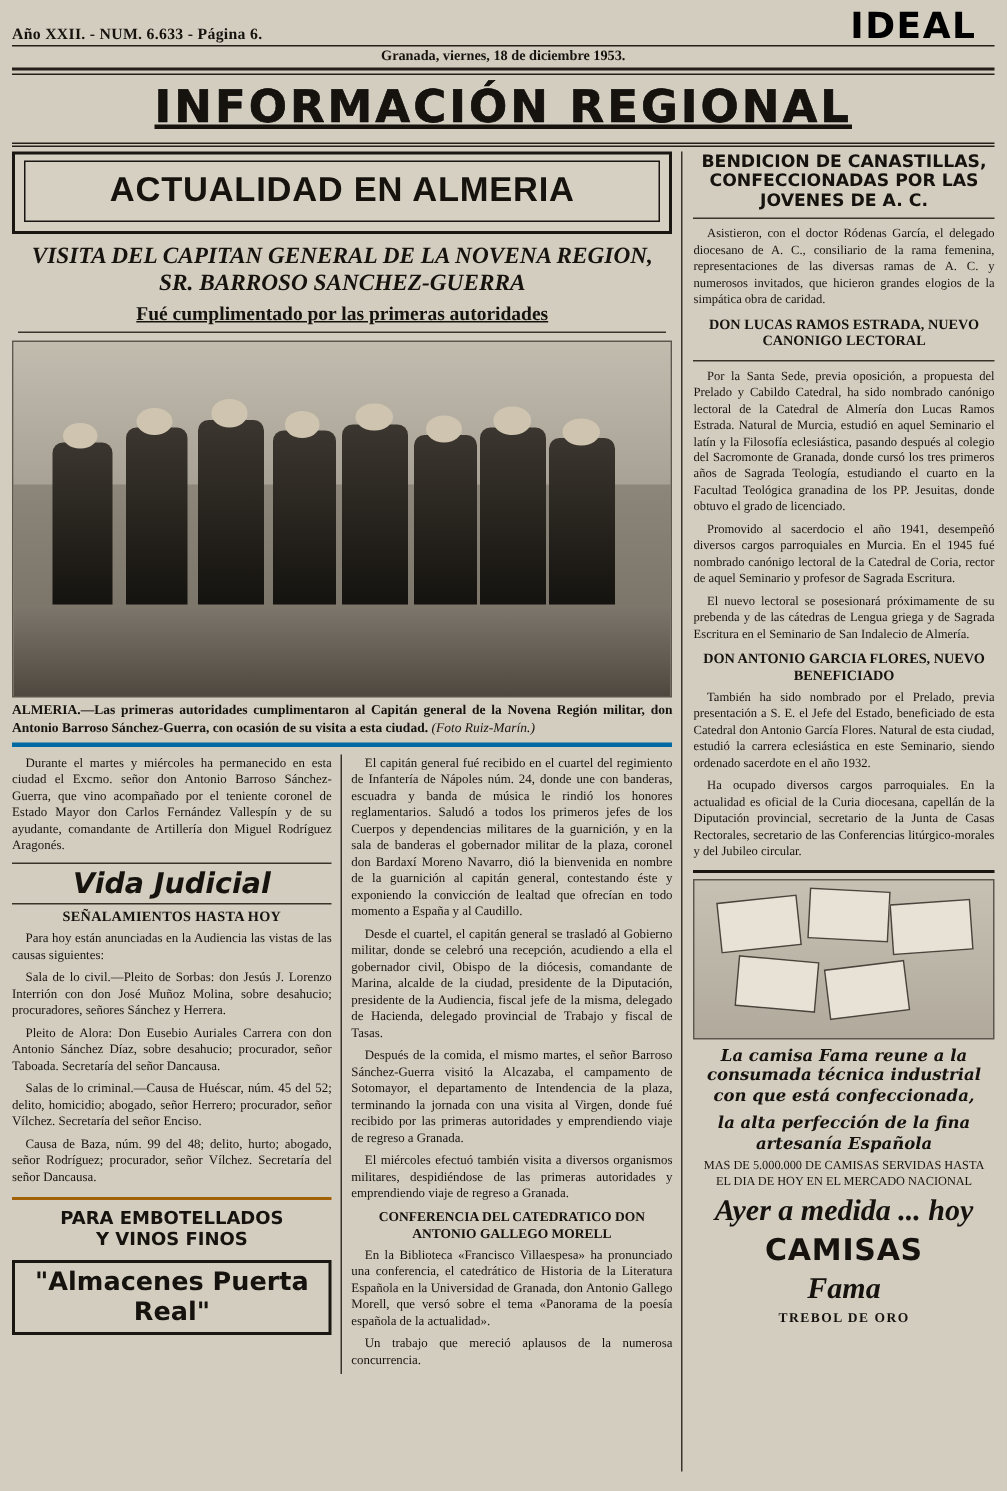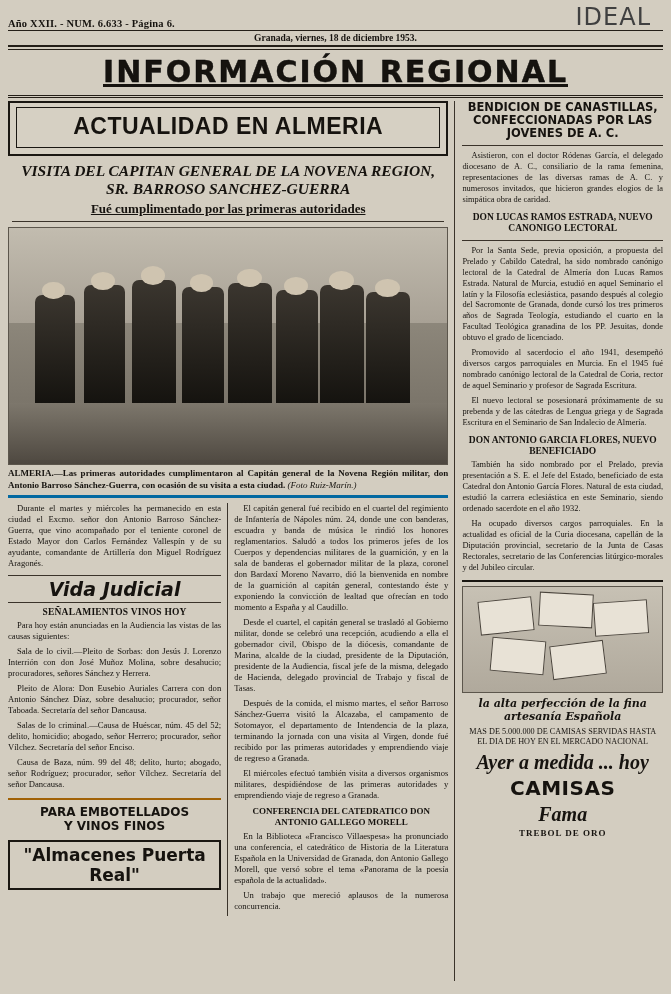--- a/index.html
+++ b/index.html
@@ -20,22 +20,22 @@
   
   .masthead{
     display:flex;align-items:flex-end;justify-content:space-between;
     border-bottom:1px solid #241f18;
     padding-bottom:1px;
     gap:38px;
   }
   .mh-left{font-size:10.5px;font-weight:bold;letter-spacing:.2px;white-space:nowrap;}
   .mh-right{
     font-family:"DejaVu Sans", sans-serif;
-    font-size:24px;font-weight:normal;letter-spacing:1px;
-    color:#404040;line-height:.95;padding-right:12px;
+    font-size:24px;font-weight:bold;letter-spacing:1px;
+    color:#000000;line-height:.95;padding-right:12px;
   }
   .dateline{
     text-align:center;font-size:9.5px;font-weight:bold;
     padding:2px 0 2px 0;
     border-bottom:2px solid #241f18;
   }
   
   .titlebar{
     border-top:1px solid #241f18;
     border-bottom:3px double #241f18;
@@ -245,21 +245,21 @@
       <div class="caption">
         <span>ALMERIA.—Las primeras autoridades cumplimentaron al Capitán general de la Novena Región militar, don Antonio Barroso Sánchez-Guerra, con ocasión de su visita a esta ciudad.</span>
         <span class="ital">(Foto Ruiz-Marín.)</span>
       </div>
 
       <div class="twocol">
         <div class="tc left">
           <p class="j">Durante el martes y miércoles ha permanecido en esta ciudad el Excmo. señor don Antonio Barroso Sánchez-Guerra, que vino acompañado por el teniente coronel de Estado Mayor don Carlos Fernández Vallespín y de su ayudante, comandante de Artillería don Miguel Rodríguez Aragonés.</p>
 
           <div class="secthead">Vida Judicial</div>
-          <div class="minihead">SEÑALAMIENTOS VINOS HOY</div>
+          <div class="minihead">SEÑALAMIENTOS HASTA HOY</div>
           <p class="j">Para hoy están anunciadas en la Audiencia las vistas de las causas siguientes:</p>
           <p class="j">Sala de lo civil.—Pleito de Sorbas: don Jesús J. Lorenzo Interrión con don José Muñoz Molina, sobre desahucio; procuradores, señores Sánchez y Herrera.</p>
           <p class="j">Pleito de Alora: Don Eusebio Auriales Carrera con don Antonio Sánchez Díaz, sobre desahucio; procurador, señor Taboada. Secretaría del señor Dancausa.</p>
           <p class="j">Salas de lo criminal.—Causa de Huéscar, núm. 45 del 52; delito, homicidio; abogado, señor Herrero; procurador, señor Vílchez. Secretaría del señor Enciso.</p>
           <p class="j">Causa de Baza, núm. 99 del 48; delito, hurto; abogado, señor Rodríguez; procurador, señor Vílchez. Secretaría del señor Dancausa.</p>
 
           <div class="lad">
             <div class="lad-t">PARA EMBOTELLADOS</div>
             <div class="lad-t">Y VINOS FINOS</div>
             <div class="lad-b">"Almacenes Puerta Real"</div>
@@ -297,20 +297,21 @@
       <p class="r">Ha ocupado diversos cargos parroquiales. En la actualidad es oficial de la Curia diocesana, capellán de la Diputación provincial, secretario de la Junta de Casas Rectorales, secretario de las Conferencias litúrgico-morales y del Jubileo circular.</p>
 
       <div class="ad">
         <div class="ad-art">
           <div class="shirt" style="left:8%;top:12%;width:26%;height:30%;transform:rotate(-6deg);"></div>
           <div class="shirt" style="left:38%;top:6%;width:26%;height:30%;transform:rotate(3deg);"></div>
           <div class="shirt" style="left:66%;top:14%;width:26%;height:30%;transform:rotate(-4deg);"></div>
           <div class="shirt" style="left:14%;top:50%;width:26%;height:30%;transform:rotate(5deg);"></div>
           <div class="shirt" style="left:44%;top:54%;width:26%;height:30%;transform:rotate(-7deg);"></div>
         </div>
+        <div class="ad-claim">La camisa Fama reune a la consumada técnica industrial con que está confeccionada,</div>
         <div class="ad-claim">la alta perfección de la fina artesanía Española</div>
         <div class="ad-small">MAS DE 5.000.000 DE CAMISAS SERVIDAS HASTA EL DIA DE HOY EN EL MERCADO NACIONAL</div>
         <div class="ad-script">Ayer a medida ... hoy</div>
         <div class="ad-big">CAMISAS</div>
         <div class="ad-script">Fama</div>
         <div class="ad-foot">TREBOL DE ORO</div>
       </div>
 
     </div>
   </div>

